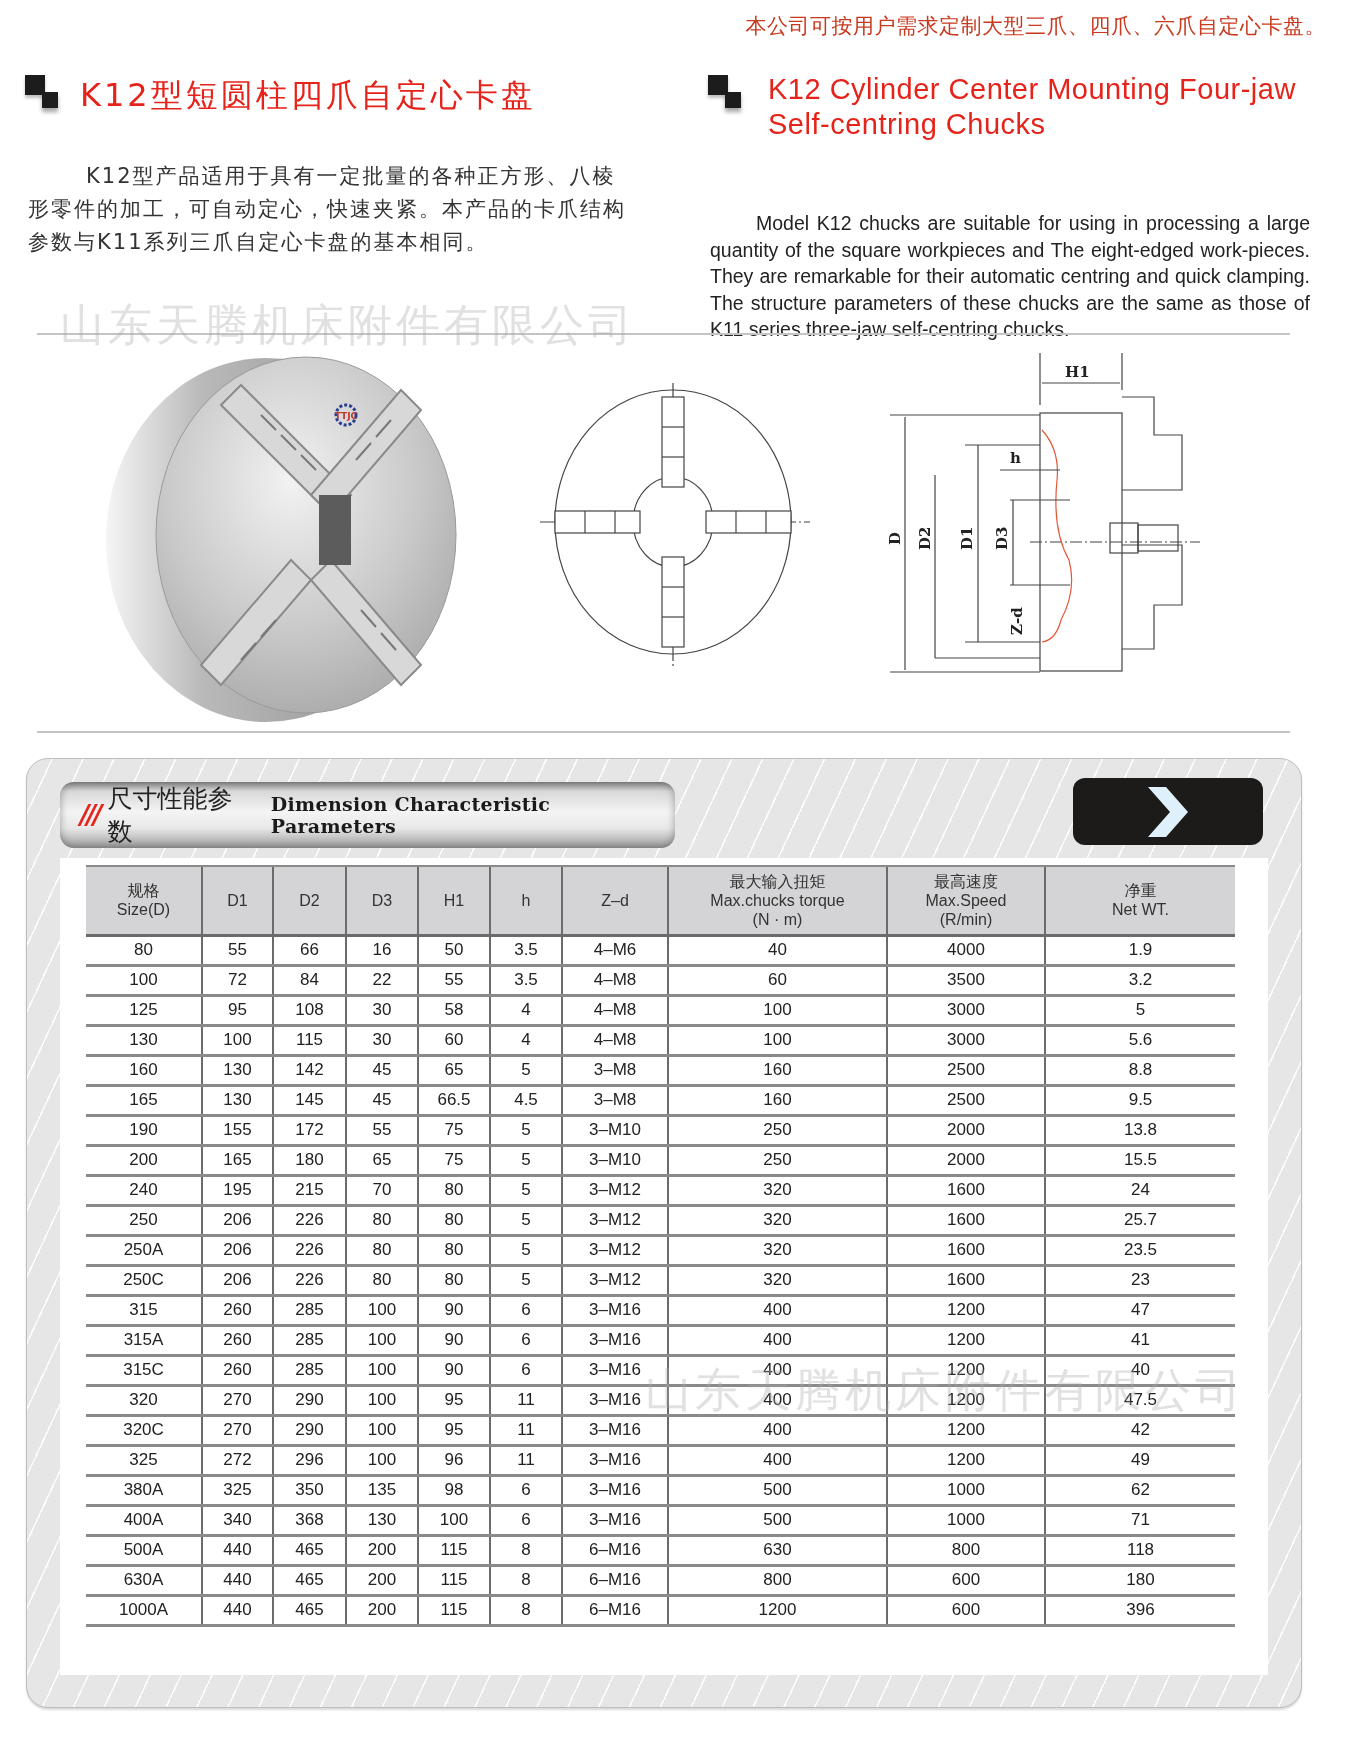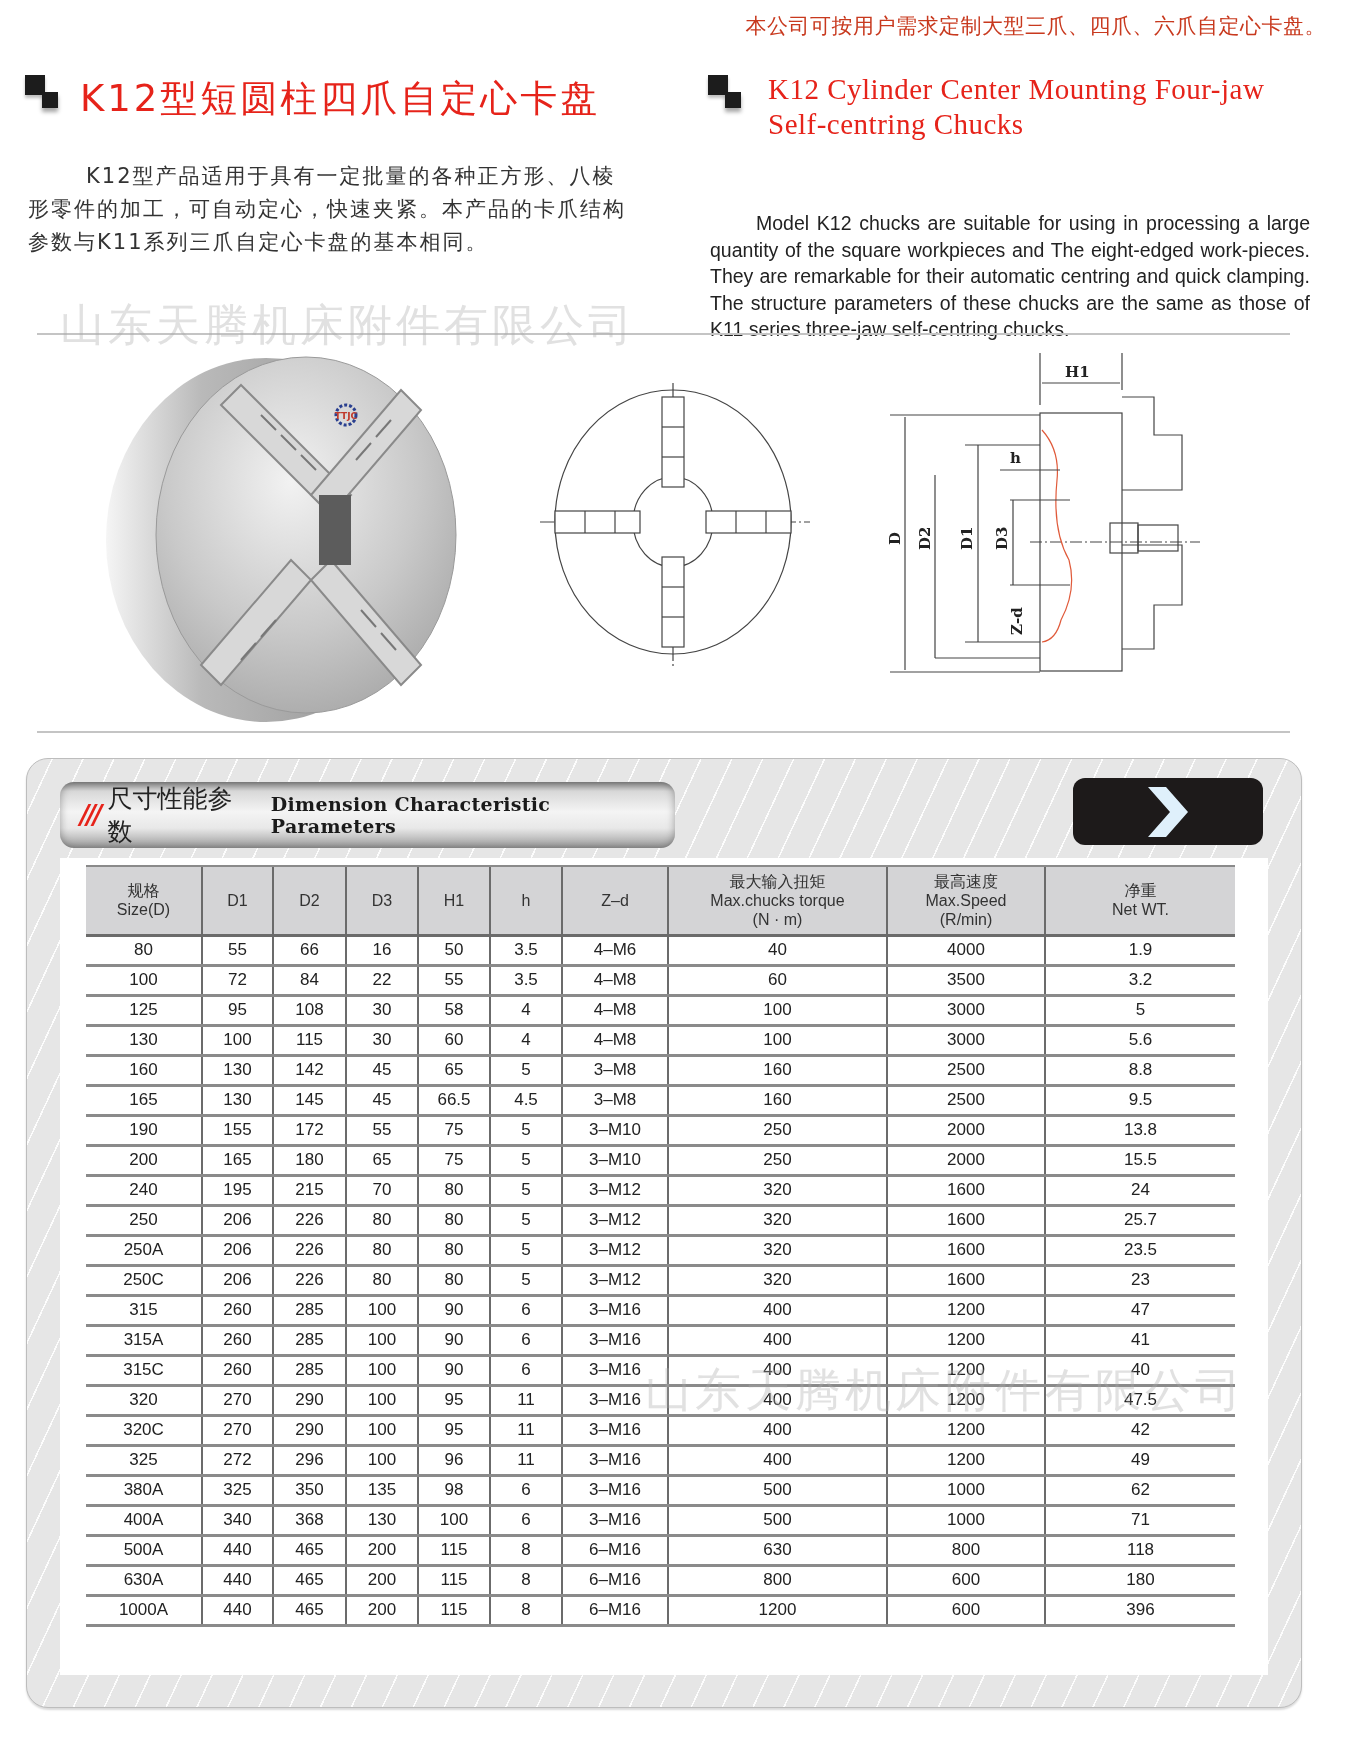--- a/index.html
+++ b/index.html
@@ -5,22 +5,22 @@
   * { box-sizing: border-box; margin: 0; padding: 0; }
   html, body { width: 1356px; height: 1739px; background: #ffffff; overflow: hidden; }
   body { position: relative; font-family: "DejaVu Sans", sans-serif; color: #222; }
 
   .top-note { position: absolute; right: 30px; top: 12px; font-size: 21px; color: #c8391e; letter-spacing: 0.5px; }
 
   .title-icon { position: absolute; width: 36px; height: 36px; }
   .title-icon .sq1 { position: absolute; left: 0; top: 0; width: 20px; height: 20px; background: #1c1c1c; box-shadow: 0 3px 3px rgba(0,0,0,0.25); }
   .title-icon .sq2 { position: absolute; left: 17px; top: 17px; width: 16px; height: 16px; background: #1c1c1c; box-shadow: 0 4px 4px rgba(0,0,0,0.35); }
 
-  .title-cn { position: absolute; left: 80px; top: 74px; font-size: 37px; color: #e6231a; letter-spacing: 3px; font-family: "DejaVu Sans", sans-serif; }
-  .title-en { position: absolute; left: 768px; top: 72px; font-size: 29px; line-height: 35px; color: #e6231a; font-family: Liberation Serif, serif; letter-spacing: 0.5px; }
+  .title-cn { position: absolute; left: 80px; top: 74px; font-size: 32px; color: #e6231a; letter-spacing: 3px; font-family: "DejaVu Sans", sans-serif; }
+  .title-en { position: absolute; left: 768px; top: 72px; font-size: 29px; line-height: 35px; color: #e6231a; font-family: Liberation Sans, sans-serif; letter-spacing: 0.5px; }
 
   .desc-cn { position: absolute; left: 28px; top: 160px; width: 600px; font-size: 21px; line-height: 33px; color: #333; letter-spacing: 2px; text-indent: 58px; }
   .desc-en { position: absolute; left: 710px; top: 162px; width: 600px; font-size: 19.5px; line-height: 26.5px; color: #222; font-family: "Liberation Sans", sans-serif; text-indent: 46px; text-align: justify; margin-top: 48px; }
 
   .watermark { position: absolute; font-size: 44px; color: rgba(170,170,170,0.35); letter-spacing: 4px; white-space: nowrap; pointer-events: none; font-family: "DejaVu Sans", sans-serif; font-weight: 300; }
   .wm1 { left: 60px; top: 296px; }
   .wm2 { left: 645px; top: 1360px; font-size: 46px; }
 
   .divider { position: absolute; left: 37px; width: 1253px; height: 2px; background: #c4c4c4; }
 

